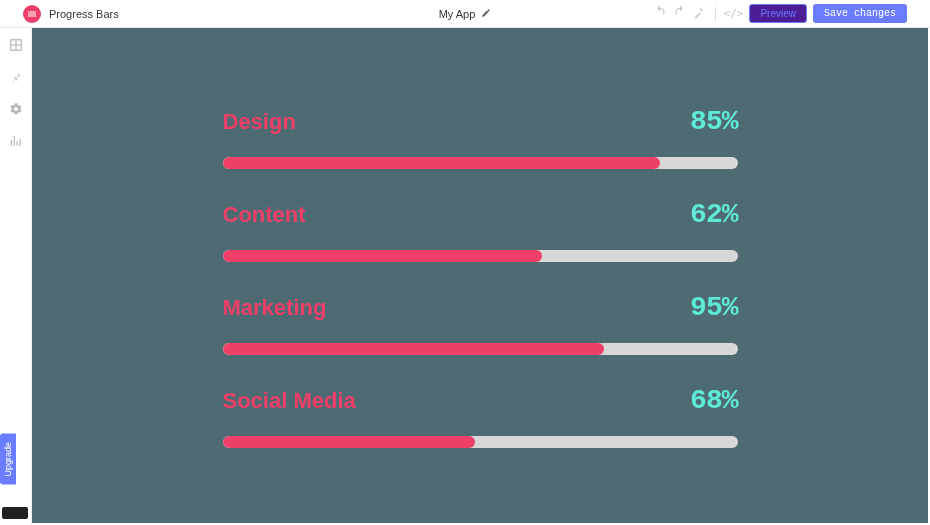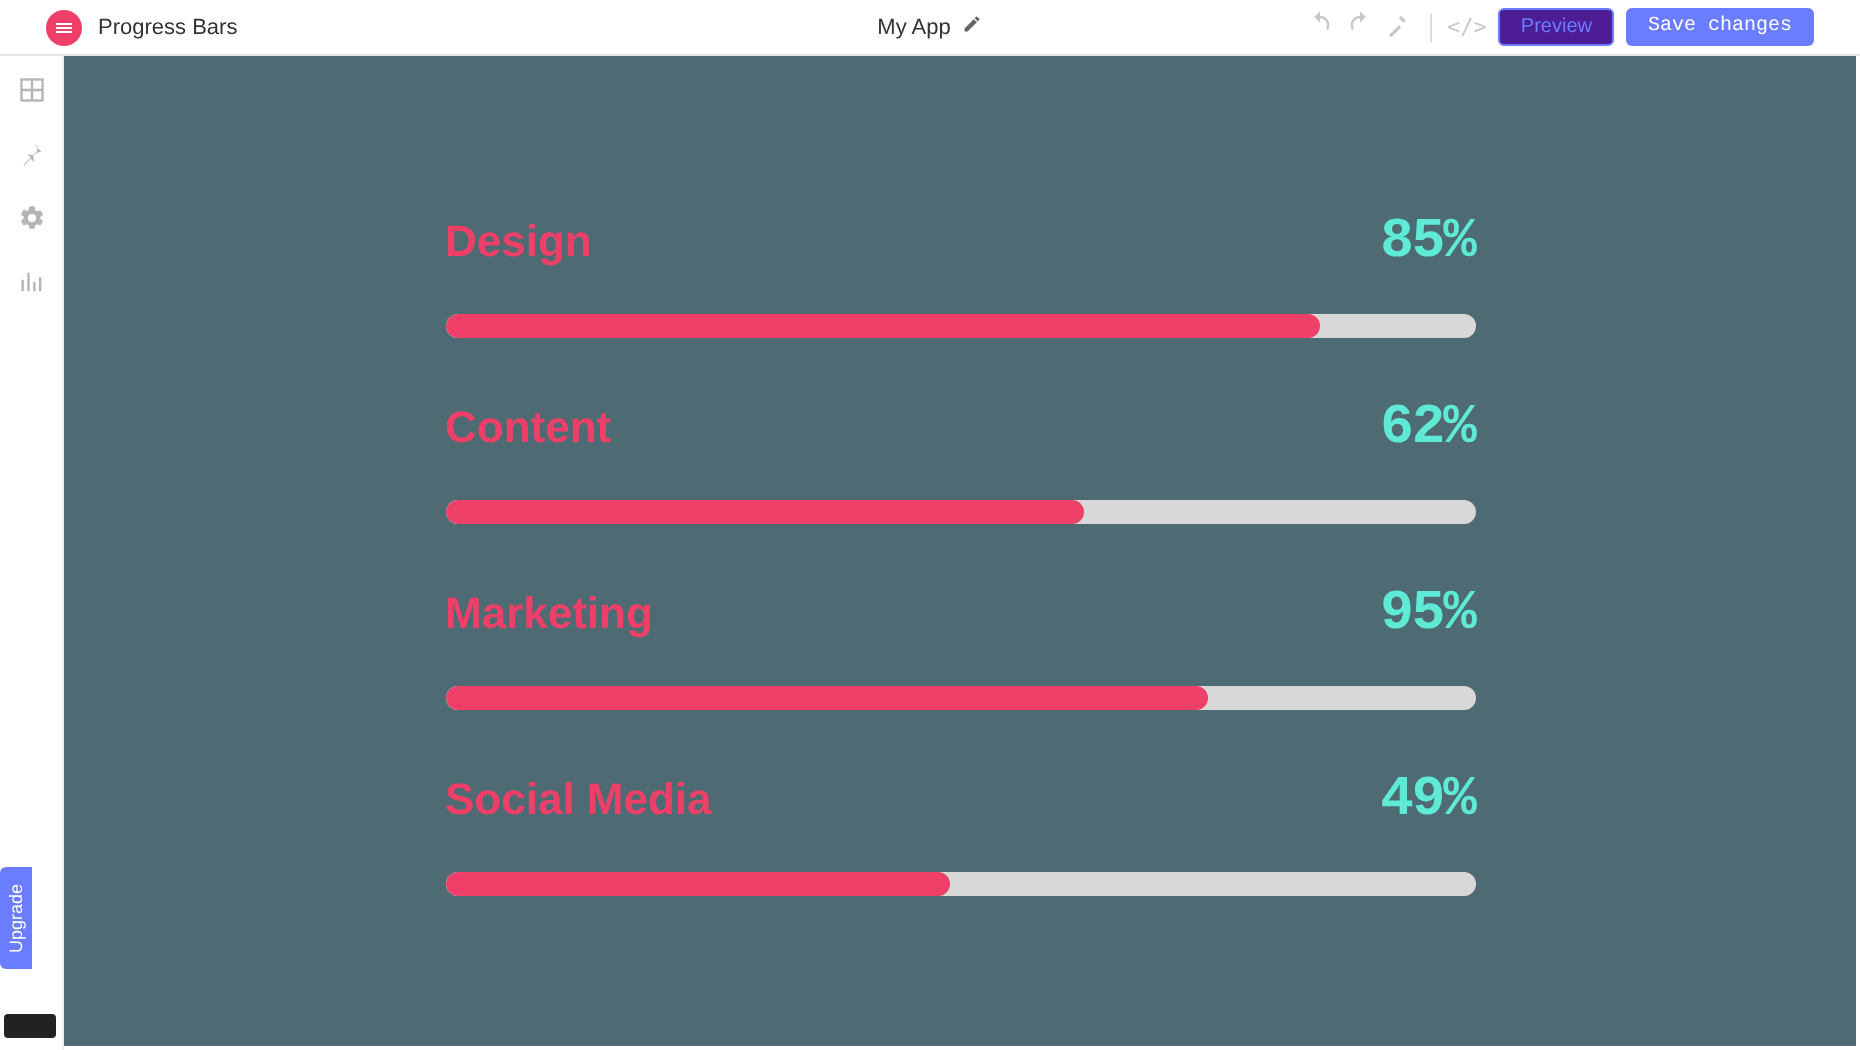--- a/index.html
+++ b/index.html
@@ -222,19 +222,19 @@
       <span class="progress-label">Marketing</span>
       <span class="progress-percent">95%</span>
     </div>
     <div class="progress-track">
       <div class="progress-fill" style="width: 74%;"></div>
     </div>
   </div>
   <div class="progress-item">
     <div class="progress-header">
       <span class="progress-label">Social Media</span>
-      <span class="progress-percent">49%</span>
+      <span class="progress-percent">68%</span>
     </div>
     <div class="progress-track">
       <div class="progress-fill" style="width: 49%;"></div>
     </div>
   </div>
 </div>
 
 </body></html>

